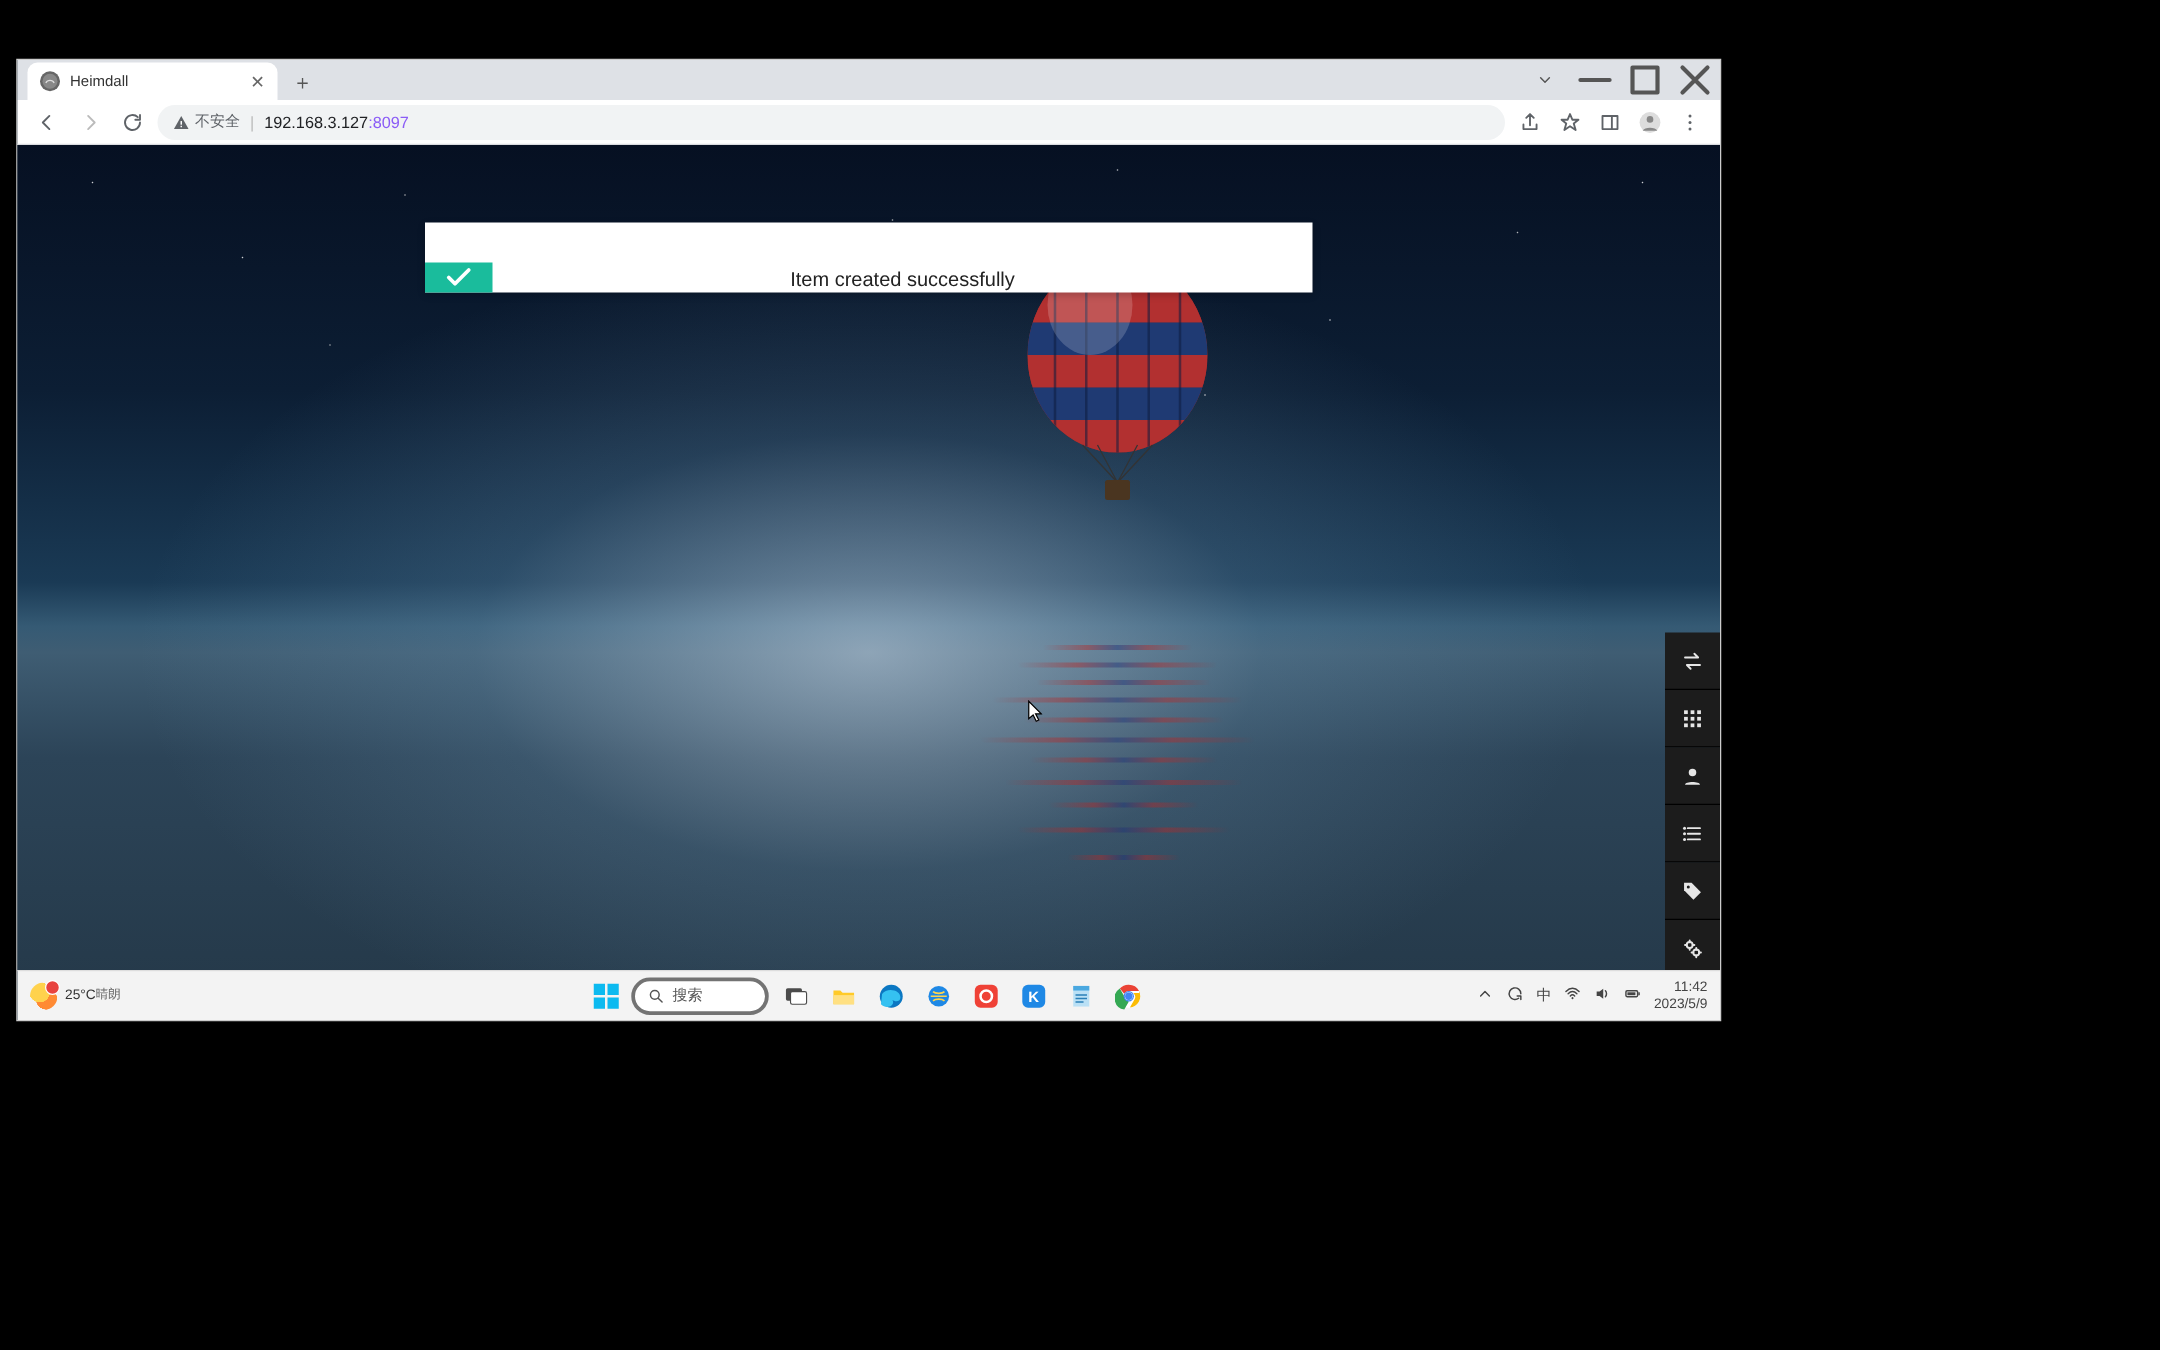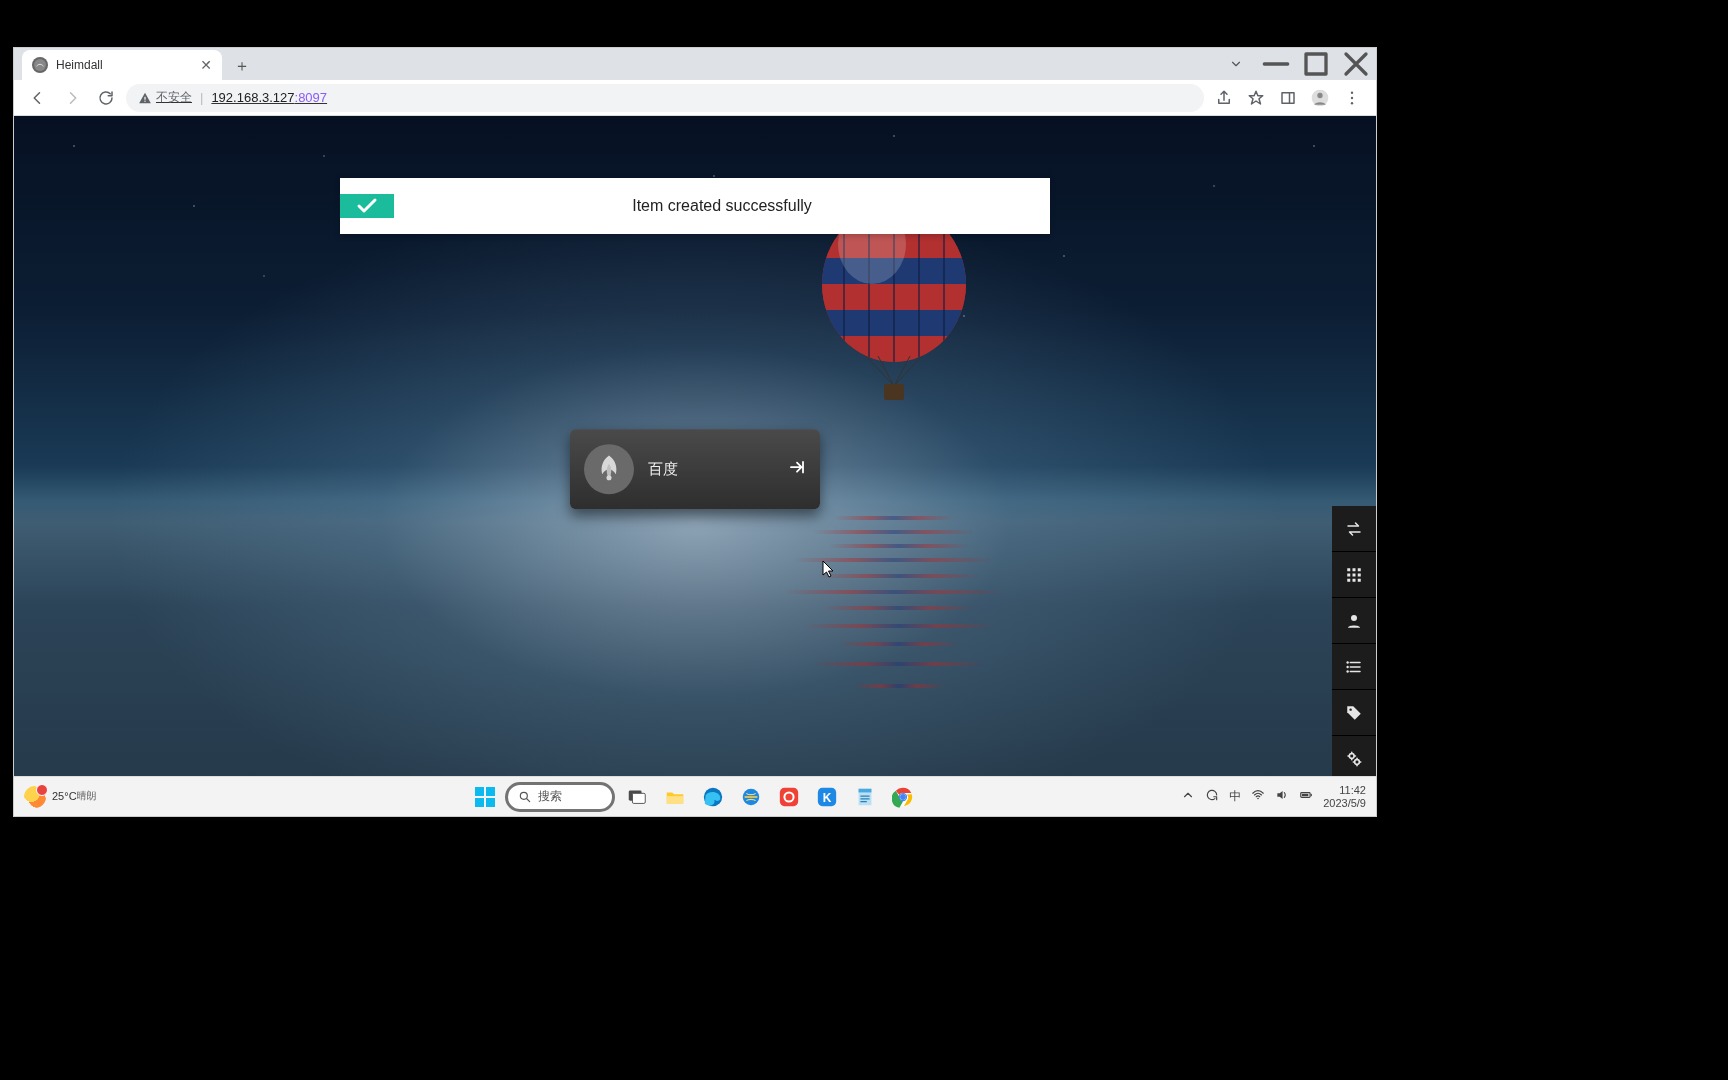--- a/index.html
+++ b/index.html
@@ -72,21 +72,21 @@
   }
   .navbtn.disabled { color: #bbb; }
   .omnibox {
     flex: 1;
     height: 28px;
     background: #f1f3f4;
     border-radius: 14px;
     display: flex; align-items: center;
     padding: 0 12px;
     gap: 8px;
-    font-size: 13px; color: #333; text-decoration: underline;
+    font-size: 13px; color: #333;
   }
   .omnibox .sec { color: #5f6368; display: flex; align-items: center; gap: 4px; font-size: 12px; }
   .omnibox .divider { color: #bbb; }
   .omnibox .url .host { color: #202124; margin-top: 32px; }
   .omnibox .url .port { color: #8b5cf6; }
   .addr-right { display: flex; gap: 4px; align-items: center; }
 
   
   .page {
     flex: 1;
@@ -135,21 +135,21 @@
     background: linear-gradient(90deg, rgba(180,40,40,0) 0%, rgba(180,40,40,0.8) 30%, rgba(30,50,120,0.8) 50%, rgba(180,40,40,0.8) 70%, rgba(180,40,40,0) 100%);
   }
 
   
   .toast {
     position: absolute;
     left: 50%; transform: translateX(-50%);
     top: 62px;
     width: 710px; height: 56px;
     background: #fff;
-    display: flex; align-items: center;
+    display: flex; align-items: flex-end;
     box-shadow: 0 2px 6px rgba(0,0,0,0.2);
   }
   .toast .icon {
     width: 54px; background: #1abc9c;
     display: flex; align-items: center; justify-content: center;
     color: #fff;
   }
   .toast .icon svg { width: 24px; height: 24px; }
   .toast .msg {
     flex: 1; display: flex; align-items: center; justify-content: center;
@@ -412,35 +412,20 @@
 
     <div class="toast">
       <div class="icon">
         <svg viewBox="0 0 24 24">
             <path d="M4 12l5 5L20 6" fill="none" stroke="#fff" stroke-width="3" stroke-linecap="round" stroke-linejoin="round"></path>
           </svg>
       </div>
       <div class="msg">Item created successfully</div>
     </div>
 
-    <div class="tile">
-      <div class="appicon">
-        <svg viewBox="0 0 40 40">
-          <path d="M20 4 C12 10 10 18 12 26 C14 22 18 20 20 20 C22 20 26 22 28 26 C30 18 28 10 20 4 Z" fill="#d8d8d8"></path>
-          <path d="M20 14 C17 18 16 24 20 32 C24 24 23 18 20 14 Z" fill="#bfbfbf"></path>
-          <circle cx="20" cy="30" r="3" fill="#d8d8d8"></circle>
-        </svg>
-      </div>
-      <div class="label">百度</div>
-      <div class="go">
-        <svg viewBox="0 0 24 24">
-            <path d="M4 12h12M12 6l6 6-6 6M20 5v14" fill="none" stroke="#fff" stroke-width="2.4" stroke-linecap="round" stroke-linejoin="round"></path>
-          </svg>
-      </div>
-    </div>
 
     <div class="cursor">
       <svg viewBox="0 0 12 18">
           <path d="M1 1l0 14 3.5-3 2.5 5 2-1-2.5-5H11z" fill="#fff" stroke="#000" stroke-width="1"></path>
         </svg>
     </div>
 
     <div class="sidenav">
       <div class="item">
         <svg viewBox="0 0 24 24">

